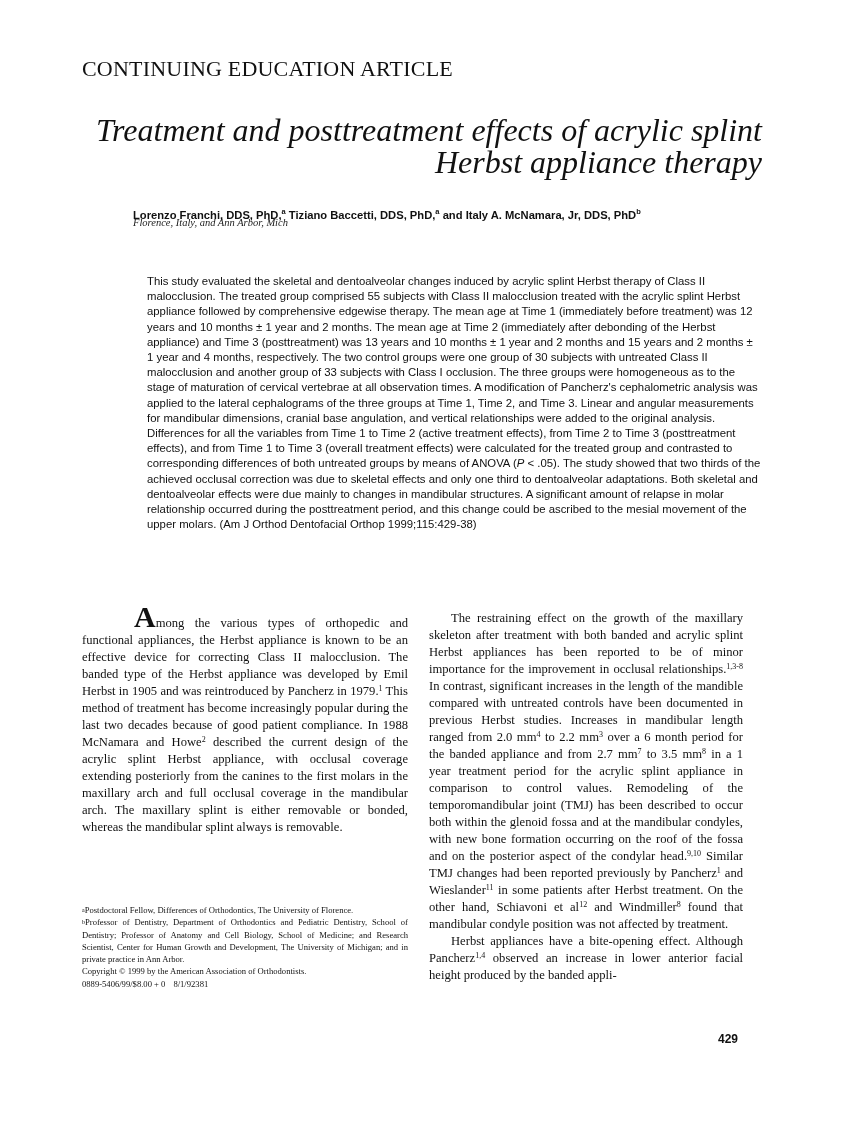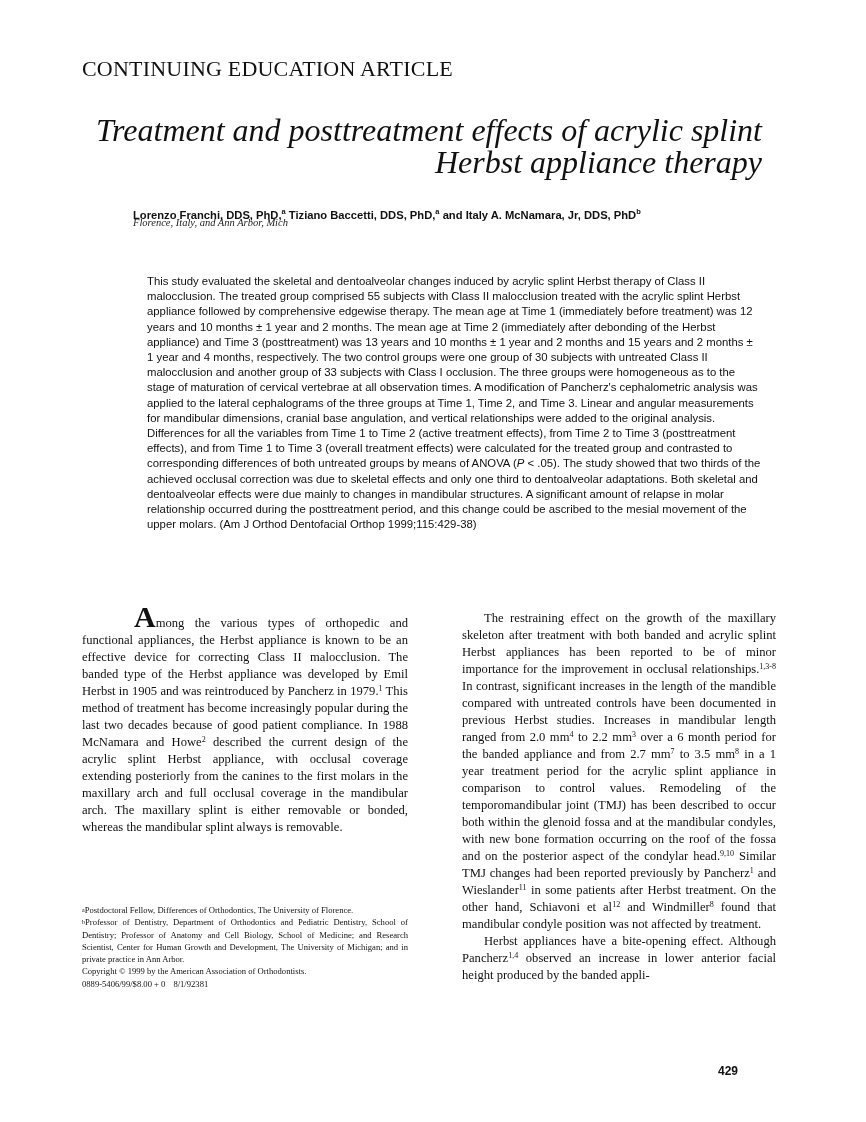--- a/index.html
+++ b/index.html
@@ -6,29 +6,29 @@
   body { width:866px; height:1122px; position:relative; overflow:hidden; color:#111; }
   .section-label { position:absolute; left:82px; top:56px; font-family:"Liberation Serif", serif; font-size:22px; letter-spacing:0.2px; color:#111; margin:0; font-weight:normal; }
   .title { position:absolute; left:82px; top:114px; width:680px; font-family:"Liberation Serif", serif; font-style:italic; font-size:32px; line-height:32px; color:#111; margin:0; font-weight:normal;text-align:right; }
   .authors { position:absolute; left:133px; top:209px; font-family:"Liberation Sans", sans-serif; font-weight:bold; font-size:11.2px; color:#111; white-space:nowrap; }
   .authors sup { font-size:7.5px; vertical-align:top; position:relative; top:-2px; font-weight:bold; }
   .location { position:absolute; left:133px; top:217px; font-family:"Liberation Serif", serif; font-style:italic; font-size:10.5px; color:#222; }
   .abstract { position:absolute; left:132px; top:259px; width:614px; font-family:"Liberation Sans", sans-serif; font-size:11.35px; line-height:15.2px; color:#111; margin:15px; }
   .col { position:absolute; font-family:"Liberation Serif", serif; font-size:12.6px; line-height:17px; color:#111; text-align:justify; }
   .col p { margin:0; }
   .col-left { left:82px; top:608px; width:326px; }
-  .col-right { left:429px; top:610px; width:314px;margin-left:33px; }
+  .col-right { left:429px; top:610px; width:314px; }
   .dropcap { font-size:30px; font-weight:bold; line-height:17px; padding-left:52px; }
   .indent { text-indent:22px; }
   sup.ref { font-size:8px; vertical-align:top; position:relative; top:-3px; }
   .footnotes { position:absolute; left:82px; top:904px; width:326px; font-family:"Liberation Serif", serif; font-size:8.6px; line-height:12.3px; color:#111; text-align:justify; }
   .footnotes p { margin:0; }
   .footnotes sup { font-size:6px; vertical-align:top; }
   .issn-code { font-weight:normal; margin-left:8px; }
-  .page-number { position:absolute; left:718px; top:1032px; font-family:"Liberation Sans", sans-serif; font-weight:bold; font-size:12px; color:#111;margin-top:32px; }
+  .page-number { position:absolute; left:718px; top:1032px; font-family:"Liberation Sans", sans-serif; font-weight:bold; font-size:12px; color:#111; }
 </style>
 </head>
 <body>
 
 <h1 class="section-label">CONTINUING EDUCATION ARTICLE</h1>
 <h2 class="title">Treatment and posttreatment effects of acrylic splint Herbst appliance therapy</h2>
 
 <div class="authors">
   <span>Lorenzo Franchi, DDS, PhD,</span><sup>a</sup><span> Tiziano Baccetti, DDS, PhD,</span><sup>a</sup><span> and Italy A. McNamara, Jr, DDS, PhD</span><sup>b</sup>
 </div>

